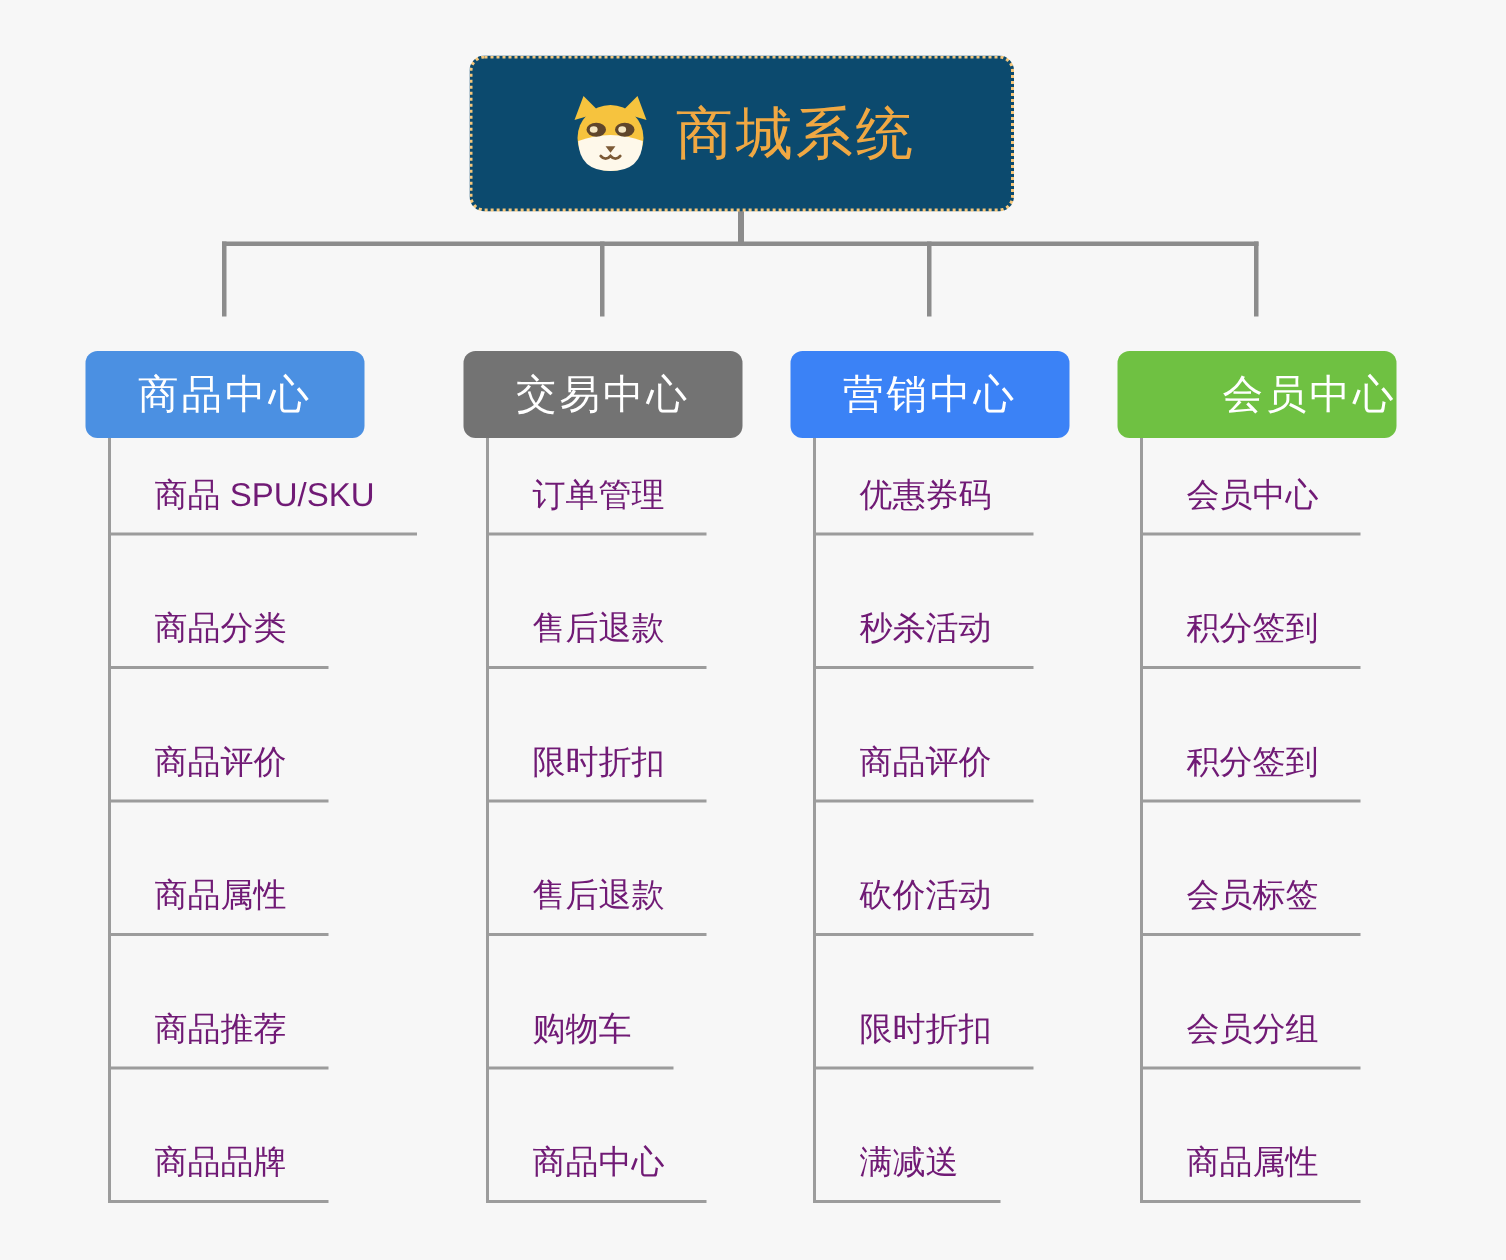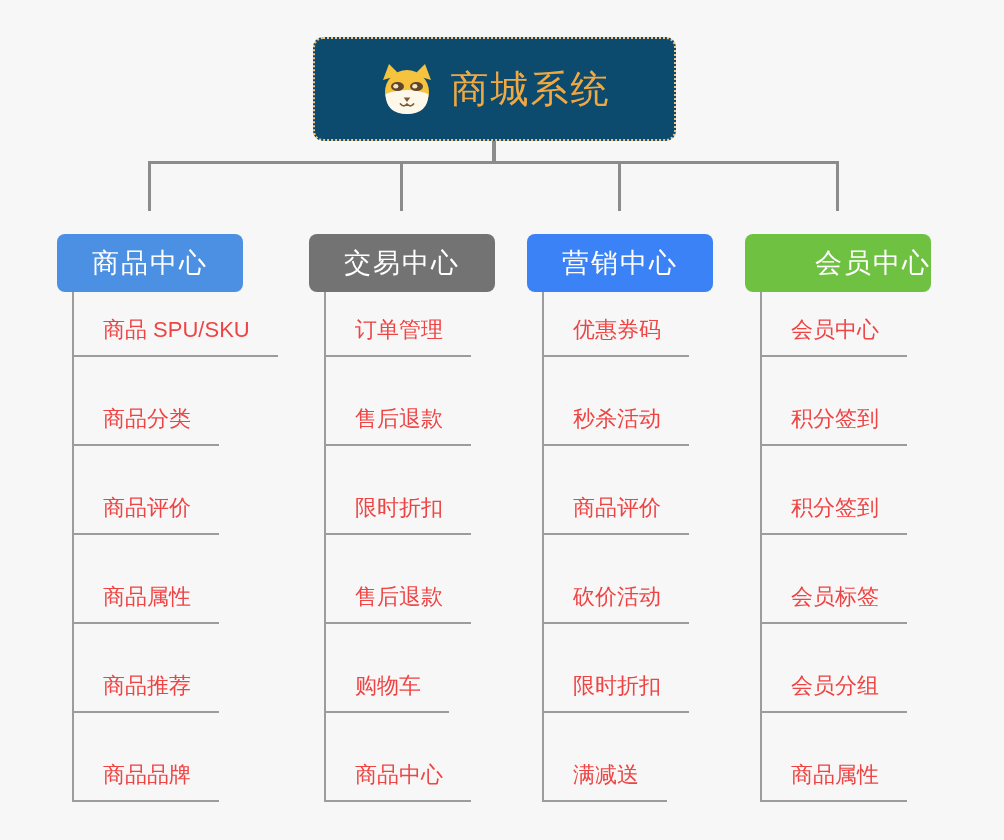--- a/index.html
+++ b/index.html
@@ -46,21 +46,21 @@
     position:absolute;left:-16px;top:210px;width:186px;height:58px;
     border-radius:8px;
     display:flex;align-items:center;justify-content:center;
     color:#FFFFFF;font-size:27px;letter-spacing:2px;margin-top:24px;
   }
   .leaf{
     position:absolute;left:0;
     top:calc(315px + var(--i) * 89px);
     padding:0 28px 10px 30px;
     font-size:22px;line-height:30px;white-space:nowrap;
-    color:#ef4444;
+    color:#701a75;
     border-bottom:2px solid #9C9C9C;
     cursor:default;
   }
 </style>
 </head>
 <body>
 
 <div class="canvas">
 
   <div class="conn root-stub"></div>

